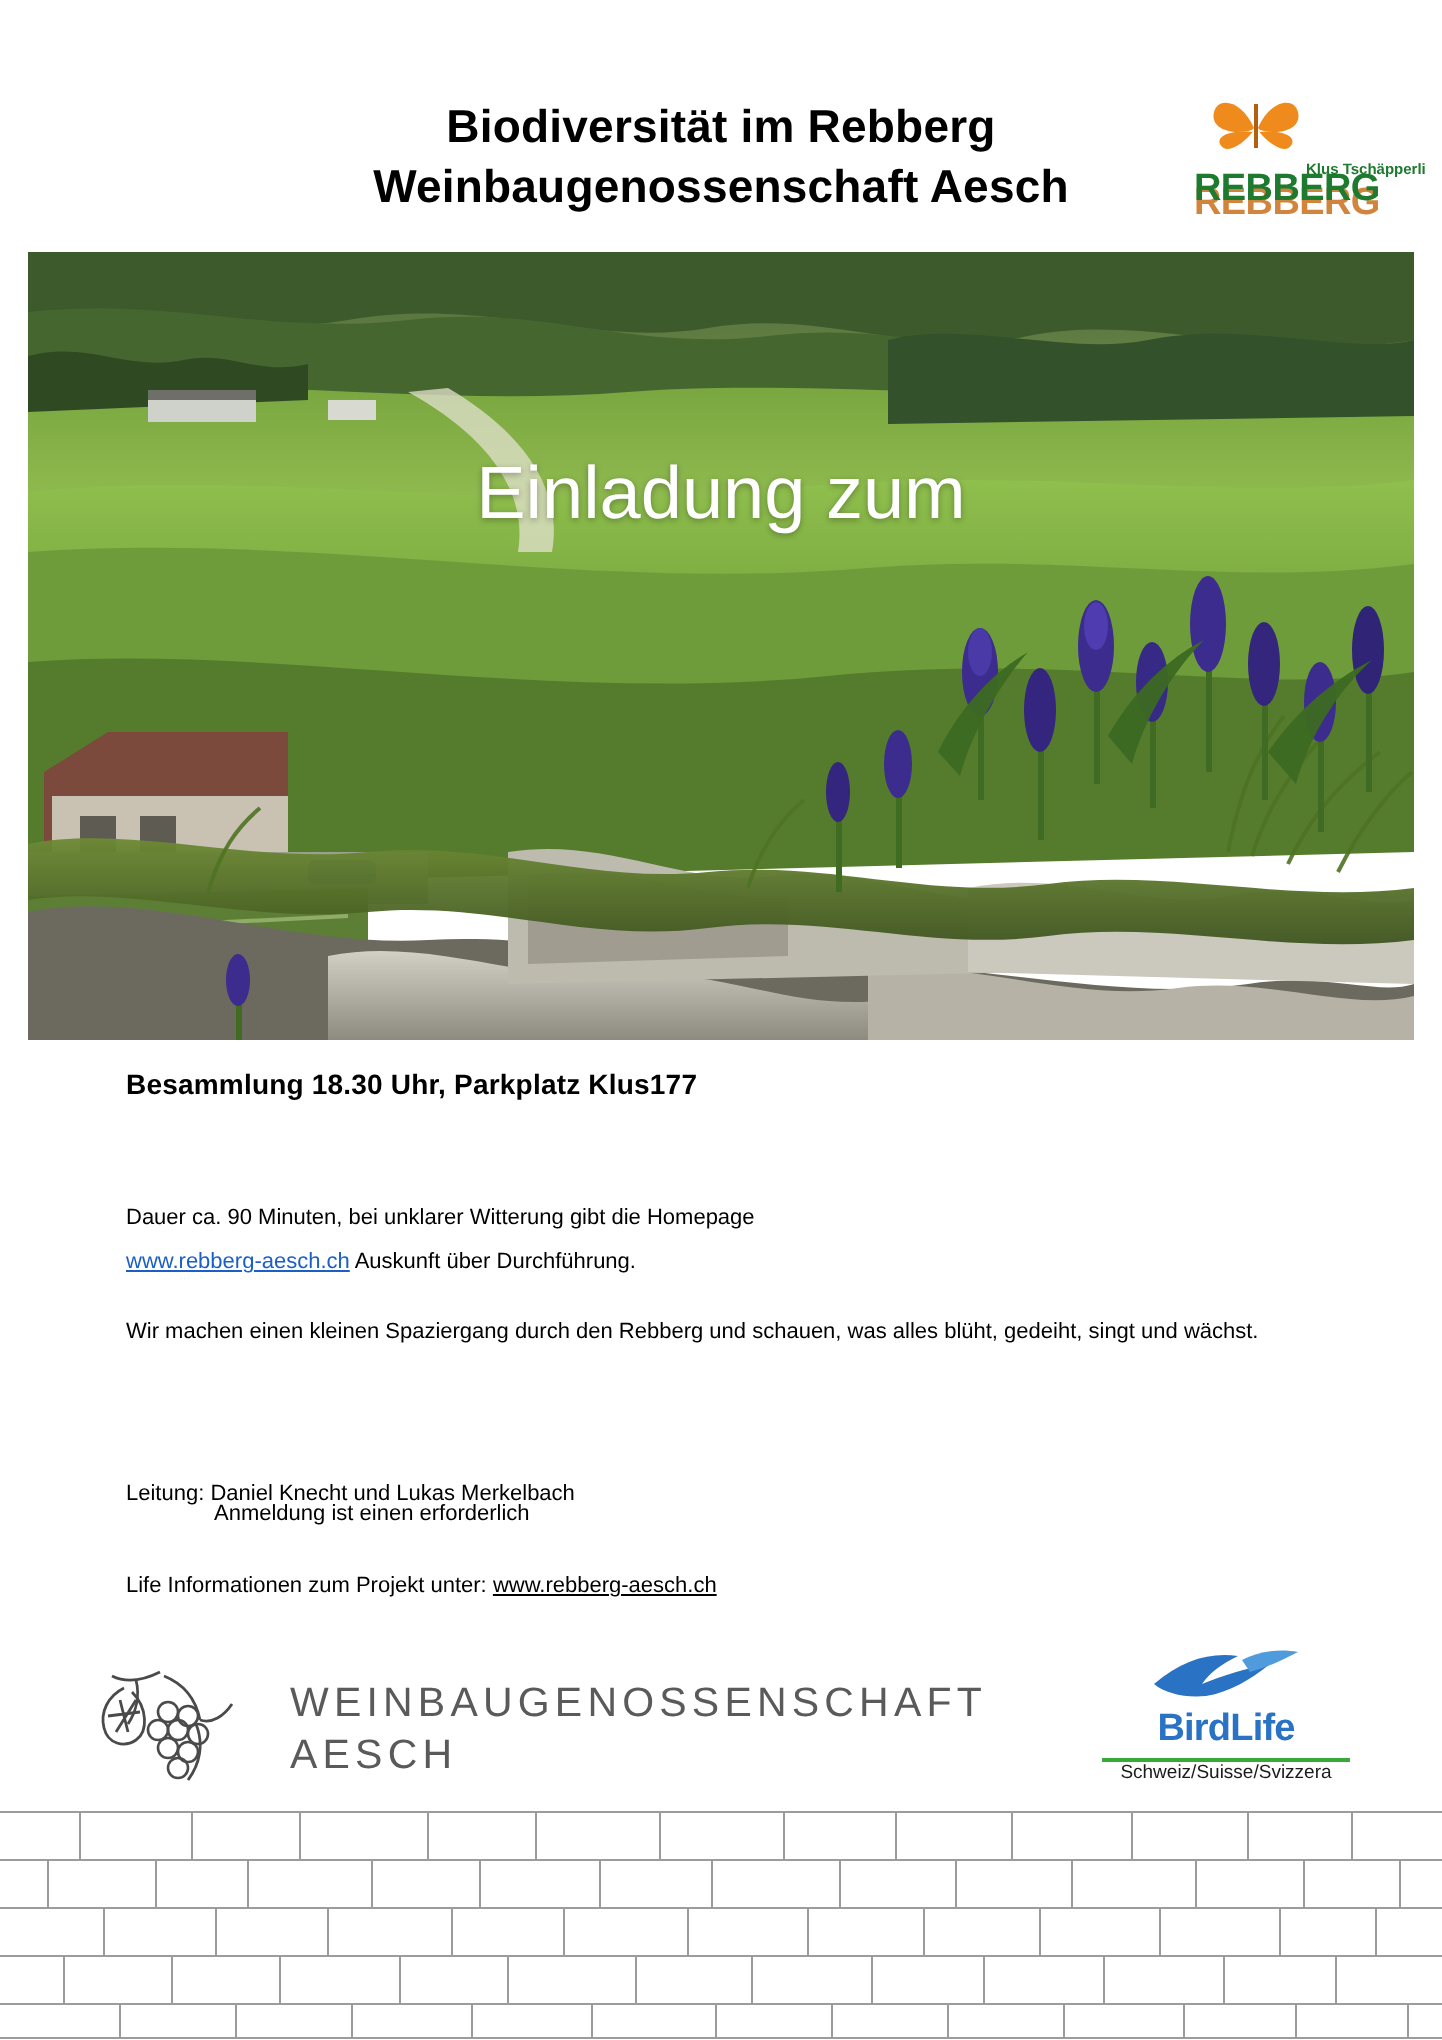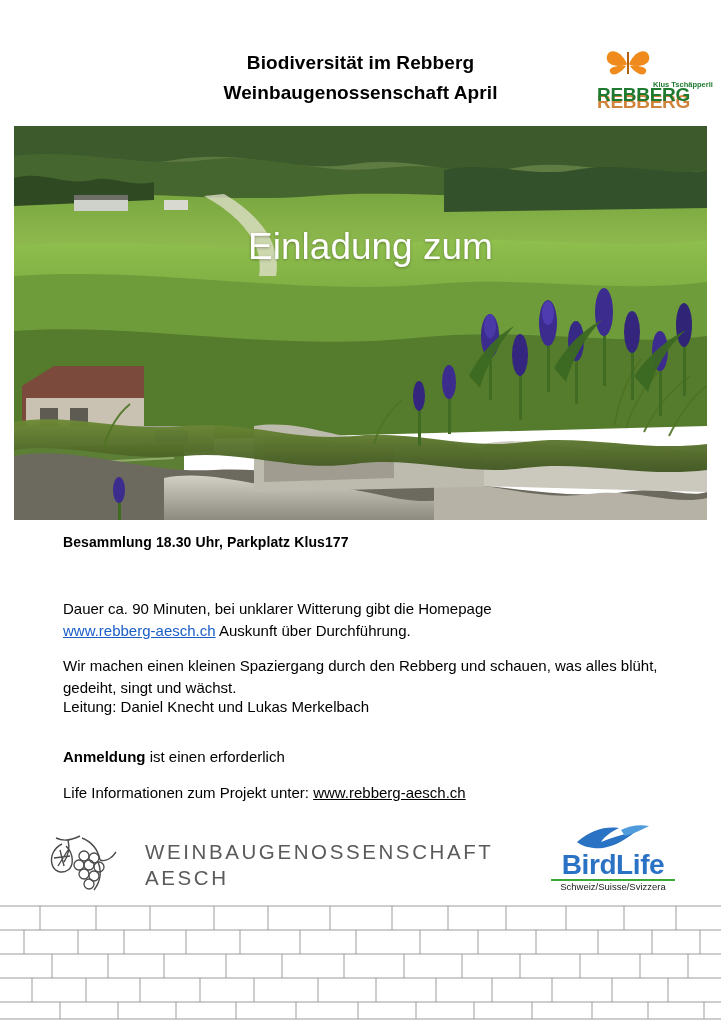--- a/index.html
+++ b/index.html
@@ -25,21 +25,21 @@
     height: 126px;
   }
   .title-block {
     position: absolute;
     top: 48px;
     left: 0;
     width: 721px;
     text-align: center;
   }
   .title-line {
-    font-size: 19px;
+    font-size: 23px;
     font-weight: bold;
     line-height: 30px;
     letter-spacing: 0.1px;
     color: #000;
   }
 
   
   .rebberg-logo {
     position: absolute;
     right: 14px;
@@ -88,21 +88,21 @@
     left: 14px;
     width: 693px;
     height: 394px;
     overflow: hidden;
   }
   .photo-svg { display: block; }
 
   .photo-overlay {
     position: absolute;
     top: 126px;
-    left: 24px;
+    left: 14px;
     width: 693px;
     height: 394px;
     pointer-events: none;
   }
   .ov-line {
     position: absolute;
     width: 693px;
     text-align: center;
     color: #ffffff;
     font-size: 37px;
@@ -119,38 +119,38 @@
     top: 534px;
     left: 63px;
     font-size: 14px;
     font-weight: bold;
     letter-spacing: 0.1px;
   }
   .para {
     position: absolute;
     left: 63px;
     width: 600px;
-    font-size: 15px;
+    font-size: 11px;
     line-height: 22px;
   }
   .p1 { top: 598px; }
   .p2 { top: 655px; }
-  .p3 { top: 696px; }
+  .p3 { top: 736px; }
   .p4 { top: 746px; }
   .p5 { top: 782px; }
 
   .link {
     color: #1a5ec8;
     text-decoration: underline;
   }
   .link-plain {
     color: #000;
     text-decoration: underline;
   }
-  .bold { font-weight: bold; }
+  .bold { font-weight: normal; margin-left: 44px; }
 
   
   .wbg-logo {
     position: absolute;
     left: 42px;
     top: 832px;
     width: 440px;
     height: 62px;
   }
   .grape-svg { position: absolute; left: 0; top: 0; }
@@ -180,21 +180,21 @@
     width: 140px;
     height: 70px;
     text-align: center;
   }
   .bl-bird { position: absolute; left: 28px; top: 0px; }
   .bl-word {
     position: absolute;
     left: 0;
     top: 26px;
     width: 140px;
-    font-size: 28px;
+    font-size: 19px;
     line-height: 30px;
     font-weight: bold;
     letter-spacing: -0.4px;
   }
   .bl-bird-col { color: #2a72c4; }
   .bl-life-col { color: #2a72c4; }
   .bl-sub {
     position: absolute;
     left: 0;
     top: 57px;
@@ -220,21 +220,21 @@
     width: 721px;
     height: 124px;
   }
 </style>
 </head>
 <body>
 
 <div class="header">
   <div class="title-block">
     <div class="title-line">Biodiversität im Rebberg</div>
-    <div class="title-line">Weinbaugenossenschaft April</div>
+    <div class="title-line">Weinbaugenossenschaft Aesch</div>
   </div>
 
   <div class="rebberg-logo">
     <span class="butterfly">
       <svg width="46" height="32" viewBox="0 0 46 32">
         <g fill="#ef8b1c">
           <path d="M22 16 C16 2, 4 0, 2 8 C0 16, 10 20, 21 17 Z"></path>
           <path d="M24 16 C30 2, 42 0, 44 8 C46 16, 36 20, 25 17 Z"></path>
           <path d="M22 17 C17 24, 8 30, 5 24 C3 19, 13 17, 21 18 Z"></path>
           <path d="M24 17 C29 24, 38 30, 41 24 C43 19, 33 17, 25 18 Z"></path>

